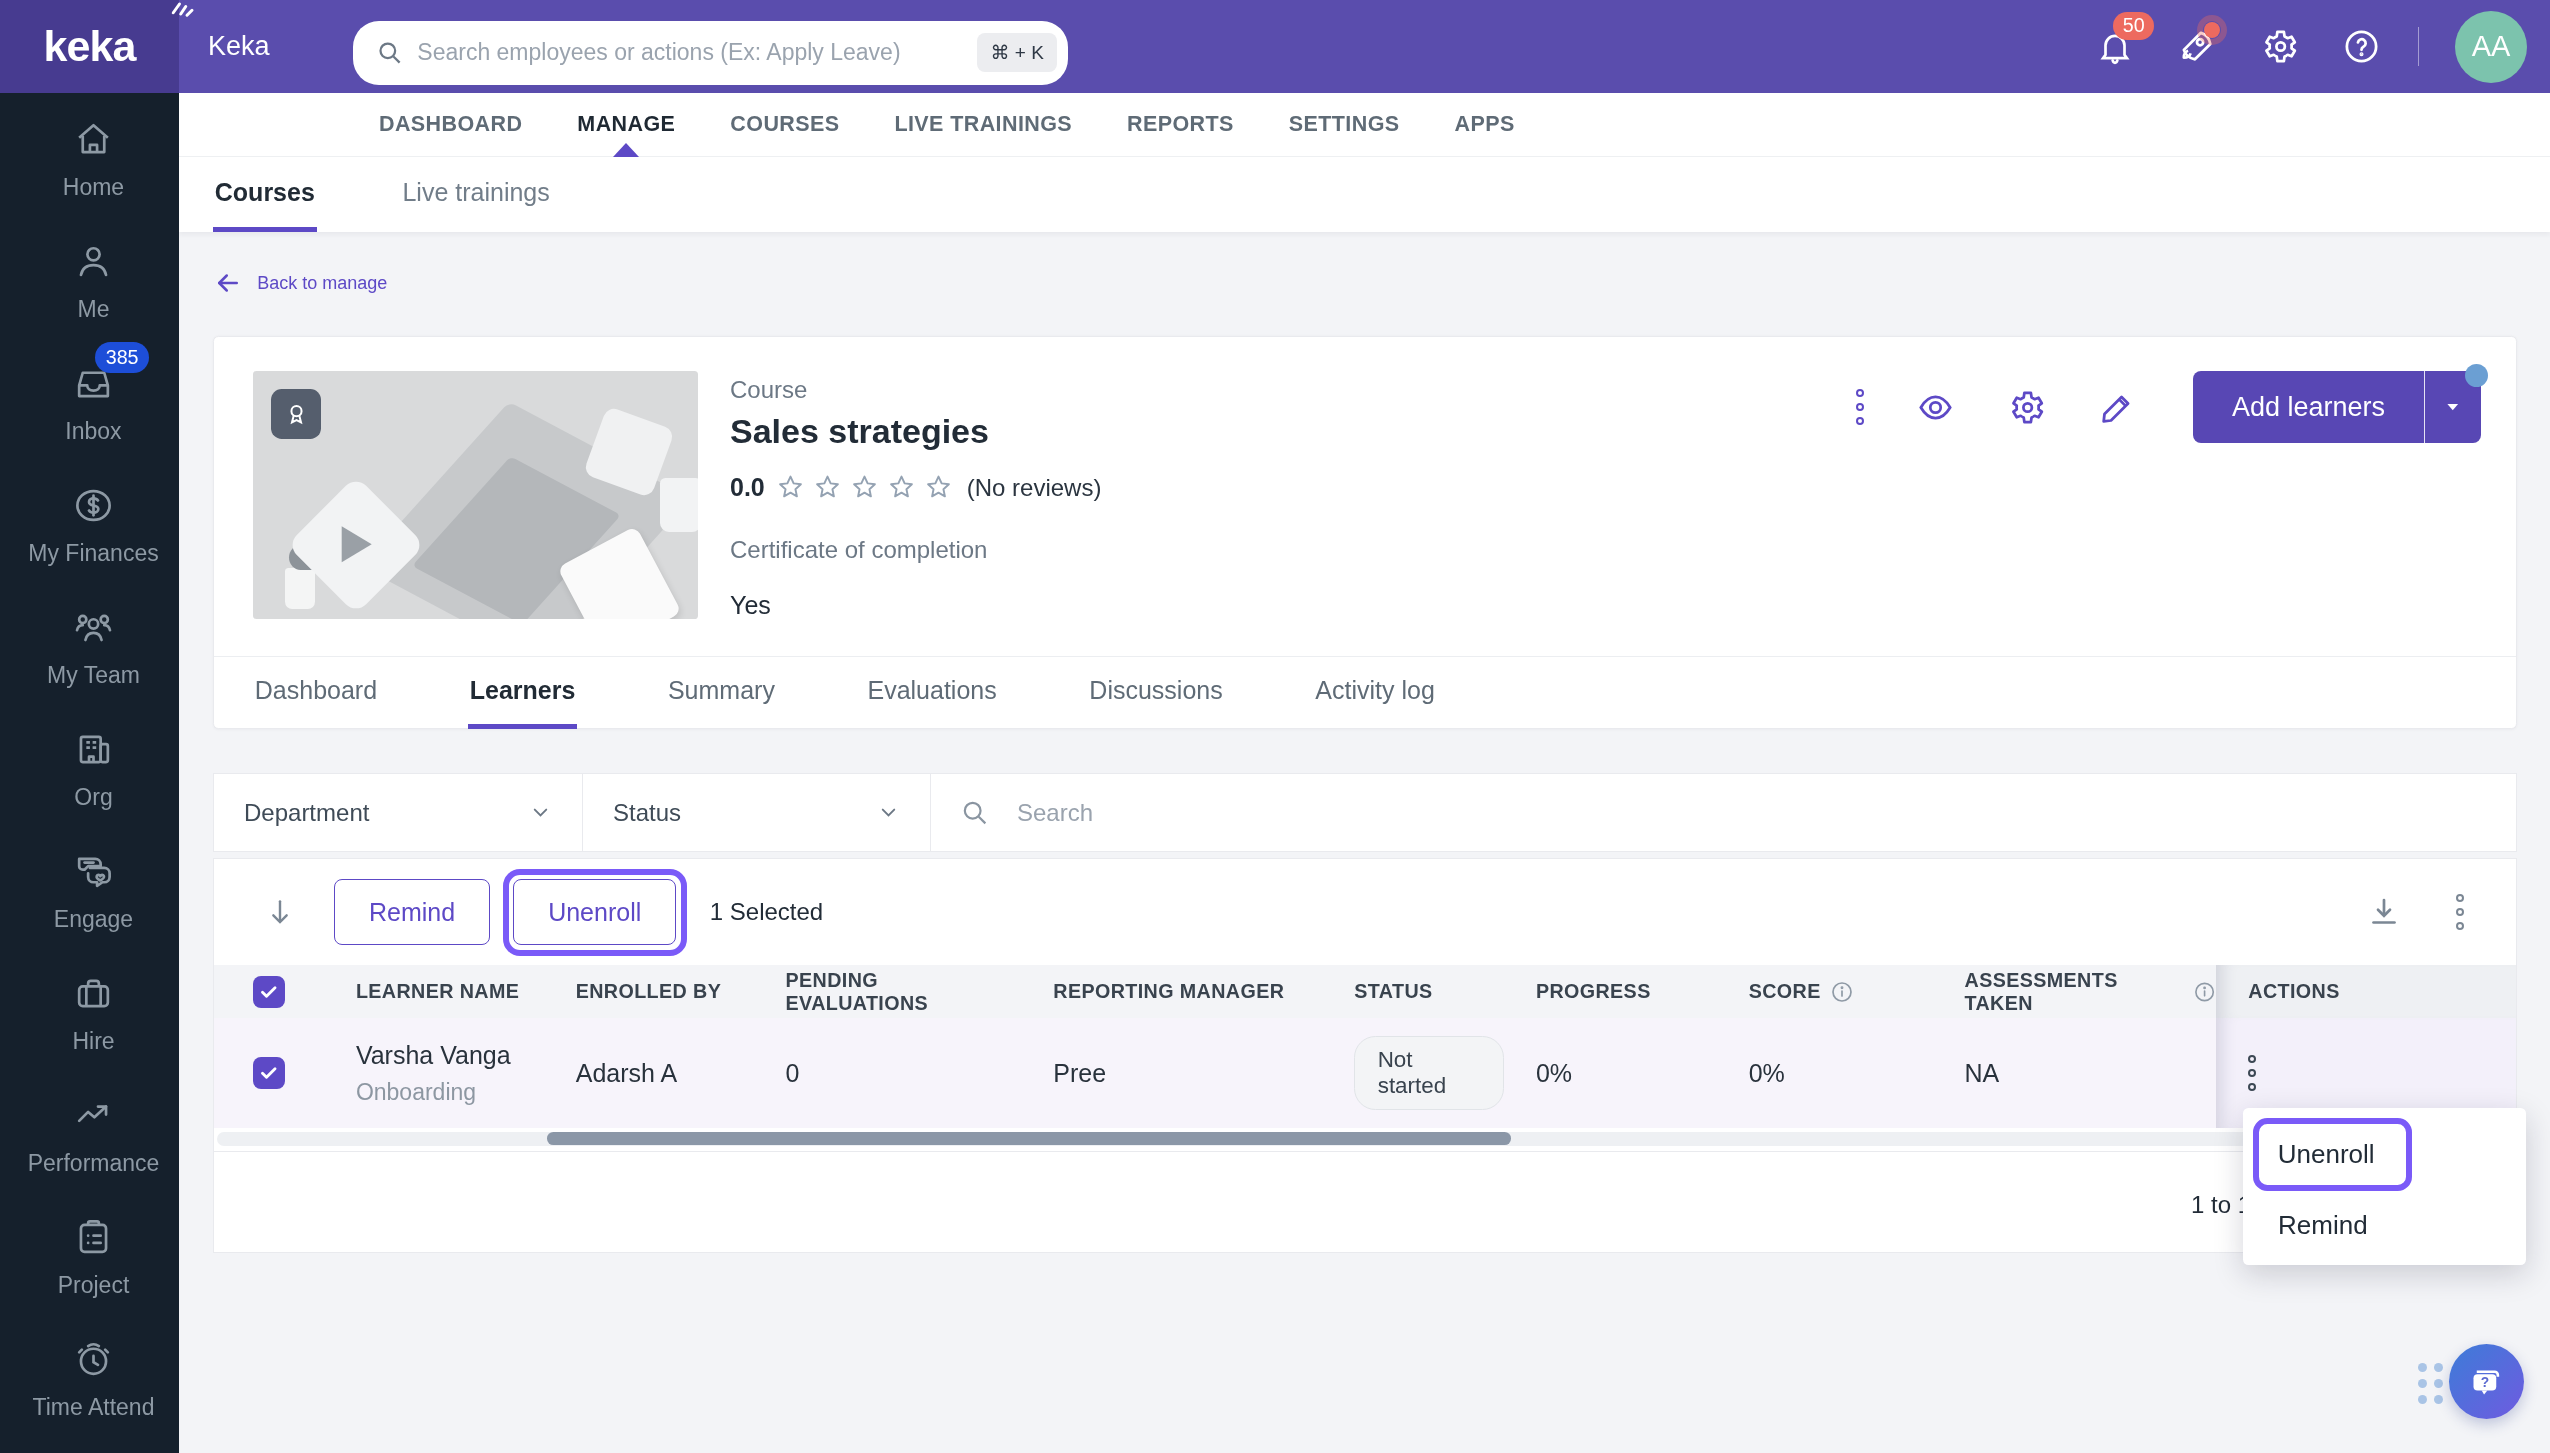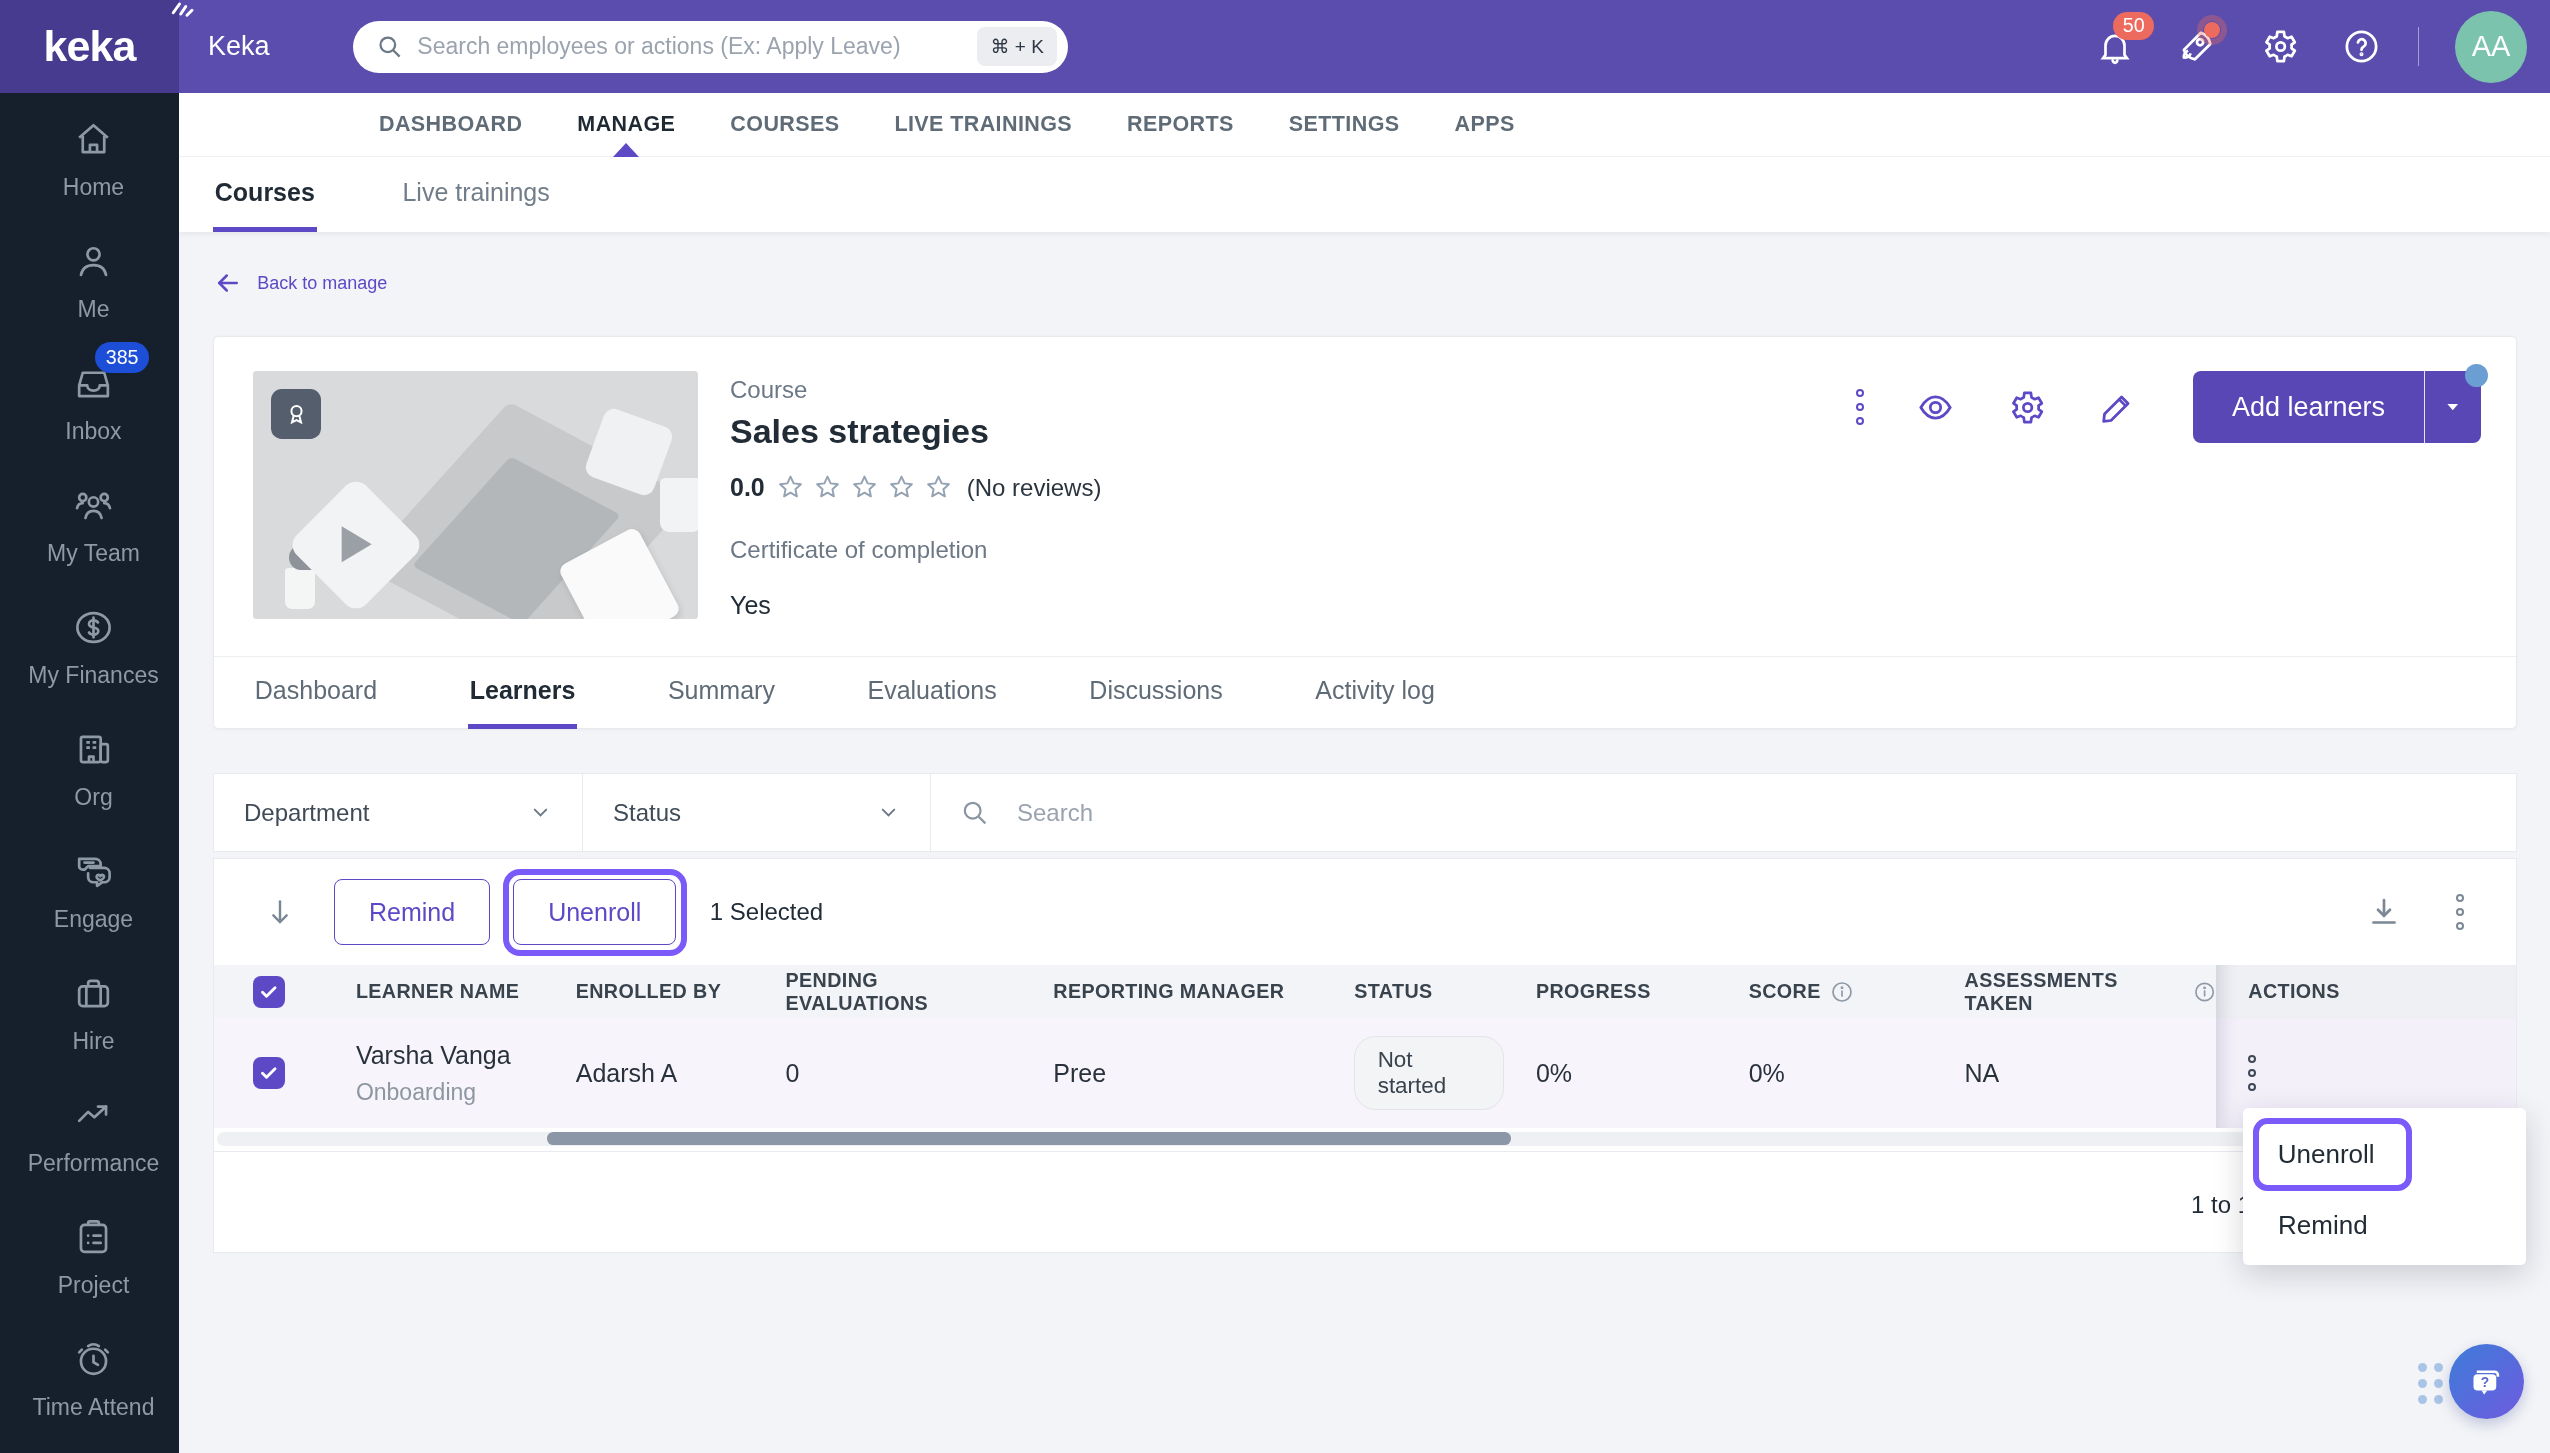--- a/index.html
+++ b/index.html
@@ -11,21 +11,21 @@
     color:#29323c;
   }
   svg { display:block; }
 
   
   .topbar { position:absolute; left:0; top:0; width:2550px; height:93px; background:#5a4dad; z-index:30; }
   .logo-box { position:absolute; left:0; top:0; width:179px; height:93px; background:#473b90; display:flex; align-items:center; justify-content:center; }
   .logo-text { color:#fff; font-size:43px; font-weight:bold; letter-spacing:-0.9px; position:relative; }
   .logo-spark { position:absolute; right:-18px; top:-10.7px; }
   .product-name { position:absolute; left:208px; top:0; height:93px; display:flex; align-items:center; color:#fff; font-size:27px; }
-  .search-pill { position:absolute; left:353px; top:20.6px; width:715px; height:52px; background:#fff; border-radius:26px; display:flex; align-items:center; padding:0 10.7px 0 23px; }
+  .search-pill { position:absolute; left:353px; top:20.6px; width:715px; height:64px; background:#fff; border-radius:26px; display:flex; align-items:center; padding:0 10.7px 0 23px; }
   .search-pill input { flex:1; border:none; outline:none; background:transparent; font-family:inherit; font-size:23px; color:#3a4450; margin-left:14.3px; }
   .search-pill input::placeholder { color:#9aa3ae; }
   .cmd-badge { background:#ecedf0; border-radius:8px; padding:8px 13.4px; font-size:19px; color:#2e3845; white-space:nowrap; }
   .top-right { position:absolute; right:23px; top:0; height:93px; display:flex; align-items:center; gap:41px; }
   .tr-icon { position:relative; width:41px; height:41px; display:flex; align-items:center; justify-content:center; cursor:pointer; }
   .bell-badge { position:absolute; top:-14.3px; left:18px; background:#ed6a5f; color:#fff; font-size:19.7px; border-radius:16px; padding:2.7px 9.8px; }
   .rocket-dot { position:absolute; top:-10.7px; right:-9px; width:30px; height:30px; border-radius:50%; border:6.3px solid rgba(237,106,95,.35); display:flex; align-items:center; justify-content:center; }
   .rocket-dot i { display:block; width:16px; height:16px; border-radius:50%; background:#ed6a5f; }
   .top-divider { width:1.8px; height:39px; background:rgba(255,255,255,.45); margin:0 -5.4px; }
   .avatar { width:72px; height:72px; border-radius:50%; background:#7cc3ad; color:#fff; display:flex; align-items:center; justify-content:center; font-size:29px; }
@@ -217,39 +217,39 @@
           <path d="M4 13l2-7h12l2 7v6H4z"></path>
           <path d="M4 13h4.5c0 1.8 1.5 3 3.5 3s3.5-1.2 3.5-3H20"></path>
         </svg>
       <span class="inbox-badge">385</span>
     </span>
     <span class="label">Inbox</span>
   </div>
   <div class="side-item">
     <span class="side-icon">
         <svg width="43" height="43" viewBox="0 0 24 24" fill="none" stroke="#8d99a4" stroke-width="1.5" stroke-linecap="round">
+          <ellipse cx="12" cy="12" rx="9" ry="8"></ellipse>
+          <path d="M14.5 9.2c-.5-.8-1.4-1.2-2.5-1.2-1.4 0-2.5.8-2.5 2s1 1.7 2.5 2 2.7.8 2.7 2-1.2 2-2.7 2c-1.1 0-2-.4-2.5-1.2"></path>
+          <path d="M12 6.5v11"></path>
+        </svg>
+      </span>
+    <span class="label">My Finances</span>
+  </div>
+  <div class="side-item">
+    <span class="side-icon">
+        <svg width="43" height="43" viewBox="0 0 24 24" fill="none" stroke="#8d99a4" stroke-width="1.5" stroke-linecap="round">
           <circle cx="12" cy="10" r="2.6"></circle>
           <path d="M7.5 19c.5-2.6 2.2-4 4.5-4s4 1.4 4.5 4"></path>
           <circle cx="6" cy="7.5" r="2"></circle>
           <path d="M2.8 13.5c.4-1.8 1.6-2.8 3.2-2.8"></path>
           <circle cx="18" cy="7.5" r="2"></circle>
           <path d="M21.2 13.5c-.4-1.8-1.6-2.8-3.2-2.8"></path>
         </svg>
       </span>
     <span class="label">My Team</span>
-  </div>
-  <div class="side-item">
-    <span class="side-icon">
-        <svg width="43" height="43" viewBox="0 0 24 24" fill="none" stroke="#8d99a4" stroke-width="1.5" stroke-linecap="round">
-          <ellipse cx="12" cy="12" rx="9" ry="8"></ellipse>
-          <path d="M14.5 9.2c-.5-.8-1.4-1.2-2.5-1.2-1.4 0-2.5.8-2.5 2s1 1.7 2.5 2 2.7.8 2.7 2-1.2 2-2.7 2c-1.1 0-2-.4-2.5-1.2"></path>
-          <path d="M12 6.5v11"></path>
-        </svg>
-      </span>
-    <span class="label">My Finances</span>
   </div>
   <div class="side-item">
     <span class="side-icon">
         <svg width="43" height="43" viewBox="0 0 24 24" fill="none" stroke="#8d99a4" stroke-width="1.5" stroke-linejoin="round">
           <rect x="5" y="5" width="11" height="14" rx="1"></rect>
           <rect x="16" y="9" width="4" height="10" rx="1"></rect>
           <path d="M8 8h2M11.5 8h2M8 11h2M11.5 11h2"></path>
           <path d="M9.5 19v-3h2.5v3"></path>
         </svg>
       </span>

